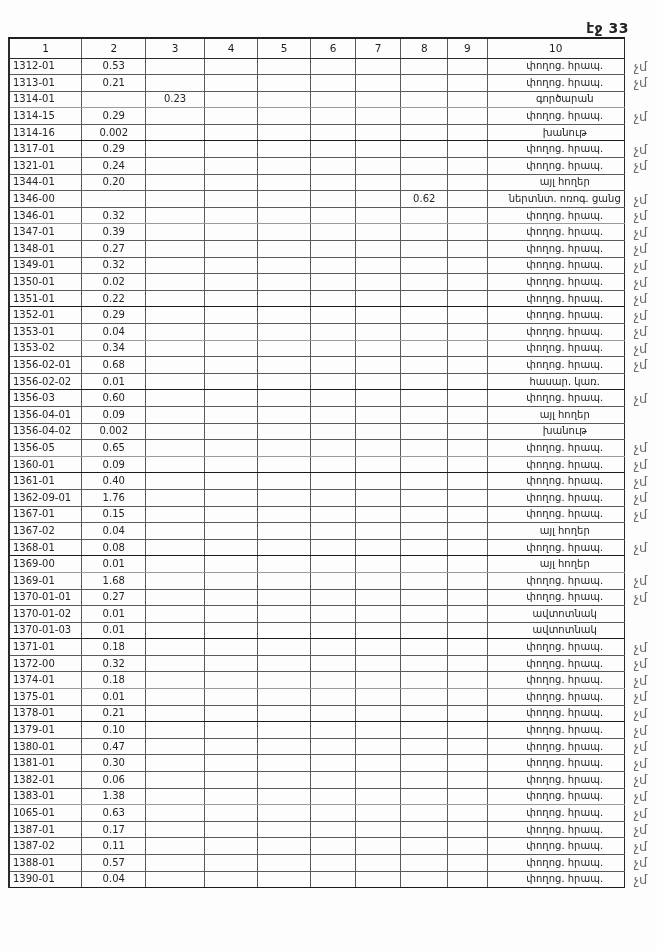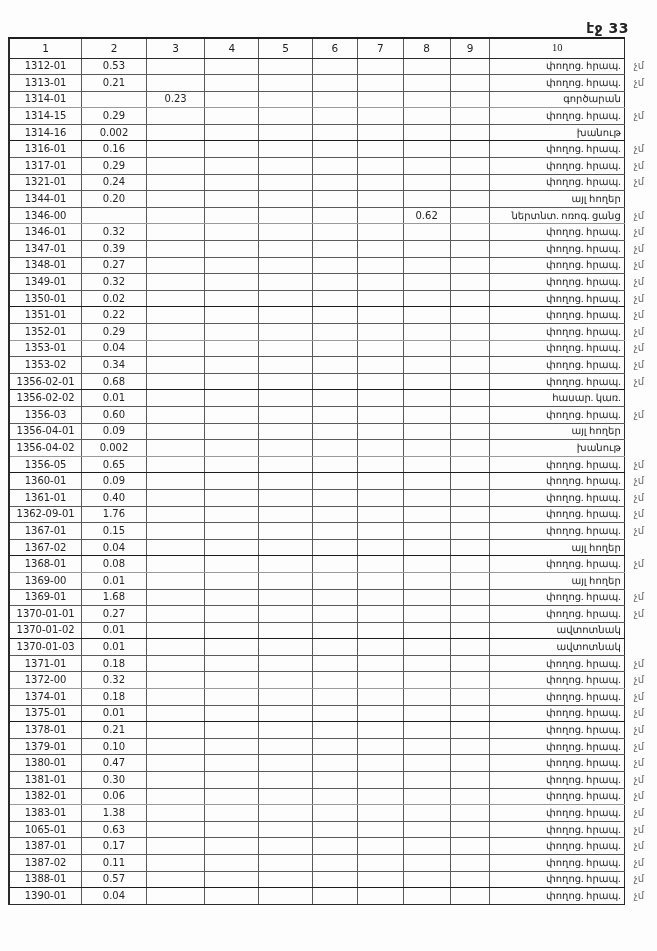--- a/index.html
+++ b/index.html
@@ -44,35 +44,35 @@
   }
   .doc-table th {
     font-size: 10.5px;
     text-align: center;
     border-top: 2px solid #1f1f1f;
     border-bottom: 1.5px solid #2a2a2a;
     height: 20px;
     color: #1d1d1d;
   }
   .doc-table tr > *:first-child { border-left: 2px solid #2a2a2a; }
-  .doc-table tr > td.c10, .doc-table tr > th.c10 { border-right: 1.5px solid #2a2a2a; font-family: Liberation Serif, serif; }
+  .doc-table tr > td.c10, .doc-table tr > th.c10 { border-right: 1.5px solid #2a2a2a; }
   .doc-table tbody tr:last-child td { border-bottom: 1.8px solid #2a2a2a; }
   
   .doc-table tbody tr:nth-child(5n) td { border-bottom-color: #1c1c1c; border-bottom-width: 1.6px; }
   .doc-table tbody tr:nth-child(7n+3) td { border-bottom-color: #9a9a9a; }
 
-  td.c1 { text-align: center; color: #242424; margin-top: 36px; }
+  td.c1 { text-align: left; color: #242424; margin-top: 36px; }
   td.num { text-align: center; color: #242424; }
-  td.c10 { text-align: right; padding-left: 21px; color: #242424; }
+  td.c10 { text-align: center; padding-left: 21px; color: #242424; }
   th.mark-col, td.mark-col {
     border: none !important;
     background: transparent;
     text-align: left;
     padding-left: 9px;
-    font-size: 10px;
+    font-size: 13px;
     color: #6b6b6b;
   }
   col.w-c1  { width: 73px; }
   col.w-c2  { width: 66px; }
   col.w-c3  { width: 60px; }
   col.w-c4  { width: 56px; }
   col.w-c5  { width: 55px; }
   col.w-c6  { width: 47px; }
   col.w-c7  { width: 47px; }
   col.w-c8  { width: 48px; }
@@ -174,33 +174,20 @@
         <td class="num"></td>
         <td class="num"></td>
         <td class="num"></td>
         <td class="num"></td>
         <td class="num"></td>
         <td class="num"></td>
         <td class="c10">խանութ</td>
         <td class="mark-col"></td>
       </tr>
       <tr>
-        <td class="c1">1316-01</td>
-        <td class="num">0.16</td>
-        <td class="num"></td>
-        <td class="num"></td>
-        <td class="num"></td>
-        <td class="num"></td>
-        <td class="num"></td>
-        <td class="num"></td>
-        <td class="num"></td>
-        <td class="c10">փողոց. հրապ.</td>
-        <td class="mark-col">չմ</td>
-      </tr>
-      <tr>
         <td class="c1">1317-01</td>
         <td class="num">0.29</td>
         <td class="num"></td>
         <td class="num"></td>
         <td class="num"></td>
         <td class="num"></td>
         <td class="num"></td>
         <td class="num"></td>
         <td class="num"></td>
         <td class="c10">փողոց. հրապ.</td>

